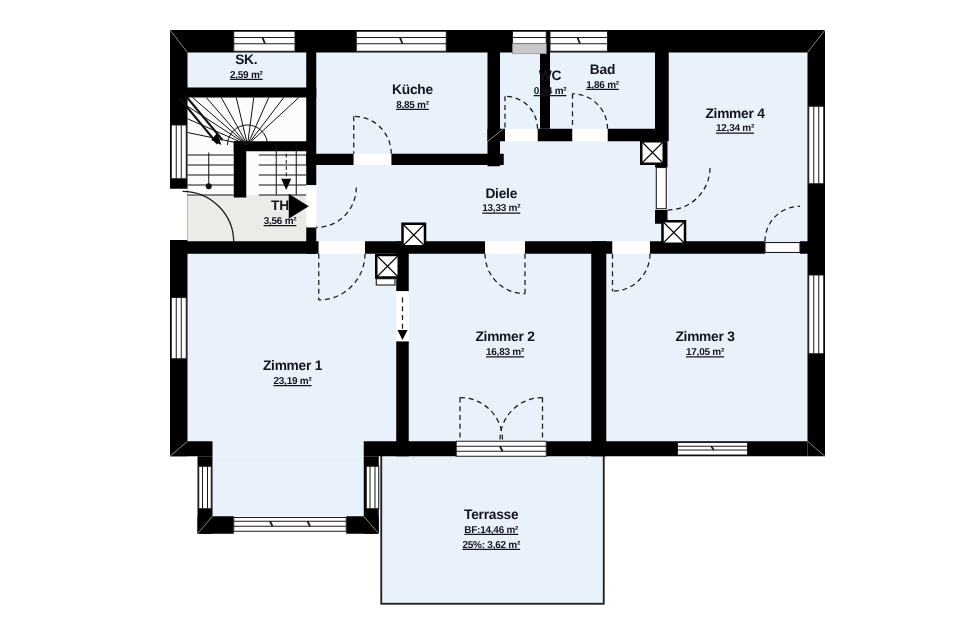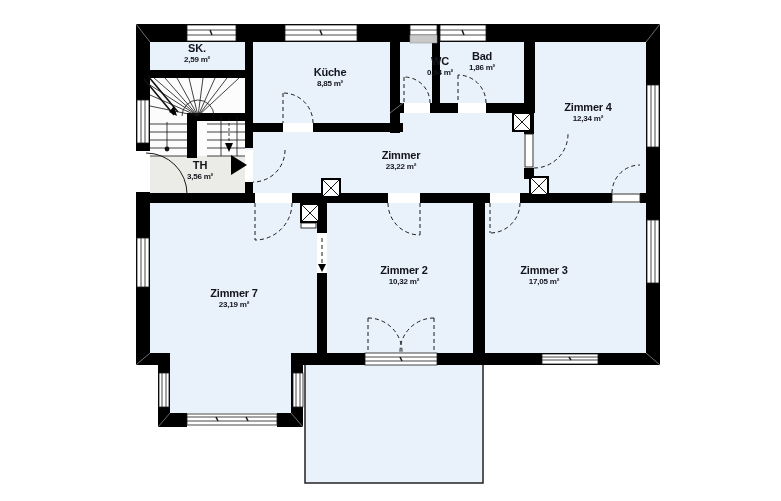--- a/index.html
+++ b/index.html
@@ -1,21 +1,21 @@
 <!DOCTYPE html>
 <html><head>
 <meta charset="utf-8">
 <style>
   html,body{margin:0;padding:0;background:#ffffff;width:781px;height:501px;overflow:hidden;}
   .plan{position:relative;width:781px;height:501px;font-family:"Liberation Sans",sans-serif;}
   .plan svg{position:absolute;left:0;top:0;}
   .labels{position:absolute;left:0;top:0;width:100%;height:100%;pointer-events:none;}
   .room-label{position:absolute;transform:translateX(-50%);text-align:center;color:#14141e;white-space:nowrap;}
   .rn{font-size:11px;font-weight:bold;line-height:12px;letter-spacing:-0.2px;}
-  .ra{font-size:8px;font-weight:bold;line-height:12px;letter-spacing:-0.2px;}
+  .ra{font-size:8px;font-weight:bold;line-height:12px;letter-spacing:-0.2px;text-decoration:underline;}
 </style>
 </head>
 <body>
 
 <div class="plan">
 <svg width="781" height="501" viewBox="0 0 781 501">
 
   <rect x="0" y="0" width="781" height="501" fill="#ffffff"></rect>
 
   <g>
@@ -277,38 +277,43 @@
     <div class="ra">8,85 m²</div>
   </div>
   <div class="room-label" style="left:440px;top:55px">
     <div class="rn">WC</div>
     <div class="ra">0,94 m²</div>
   </div>
   <div class="room-label" style="left:482px;top:50px">
     <div class="rn">Bad</div>
     <div class="ra">1,86 m²</div>
   </div>
-  <div class="room-label" style="left:588px;top:101px">
+  <div class="room-label" style="left:588px;top:85px">
     <div class="rn">Zimmer 4</div>
     <div class="ra">12,34 m²</div>
   </div>
   <div class="room-label" style="left:401px;top:149px">
-    <div class="rn">Zimmer</div>
-    <div class="ra">23,22 m²</div>
-  </div>
-  <div class="room-label" style="left:200px;top:159px">
+    <div class="rn">Diele</div>
+    <div class="ra">13,33 m²</div>
+  </div>
+  <div class="room-label" style="left:224px;top:159px">
     <div class="rn">TH</div>
     <div class="ra">3,56 m²</div>
   </div>
   <div class="room-label" style="left:234px;top:287px">
-    <div class="rn">Zimmer 7</div>
+    <div class="rn">Zimmer 1</div>
     <div class="ra">23,19 m²</div>
   </div>
   <div class="room-label" style="left:404px;top:264px">
     <div class="rn">Zimmer 2</div>
-    <div class="ra">10,32 m²</div>
-  </div>
-  <div class="room-label" style="left:544px;top:264px">
+    <div class="ra">16,83 m²</div>
+  </div>
+  <div class="room-label" style="left:564px;top:264px">
     <div class="rn">Zimmer 3</div>
     <div class="ra">17,05 m²</div>
   </div>
+  <div class="room-label" style="left:393px;top:406px">
+    <div class="rn">Terrasse</div>
+    <div class="ra">BF:14,46 m²</div>
+    <div class="ra">25%: 3,62 m²</div>
+  </div>
 </div>
 </div>
 
 </body></html>

